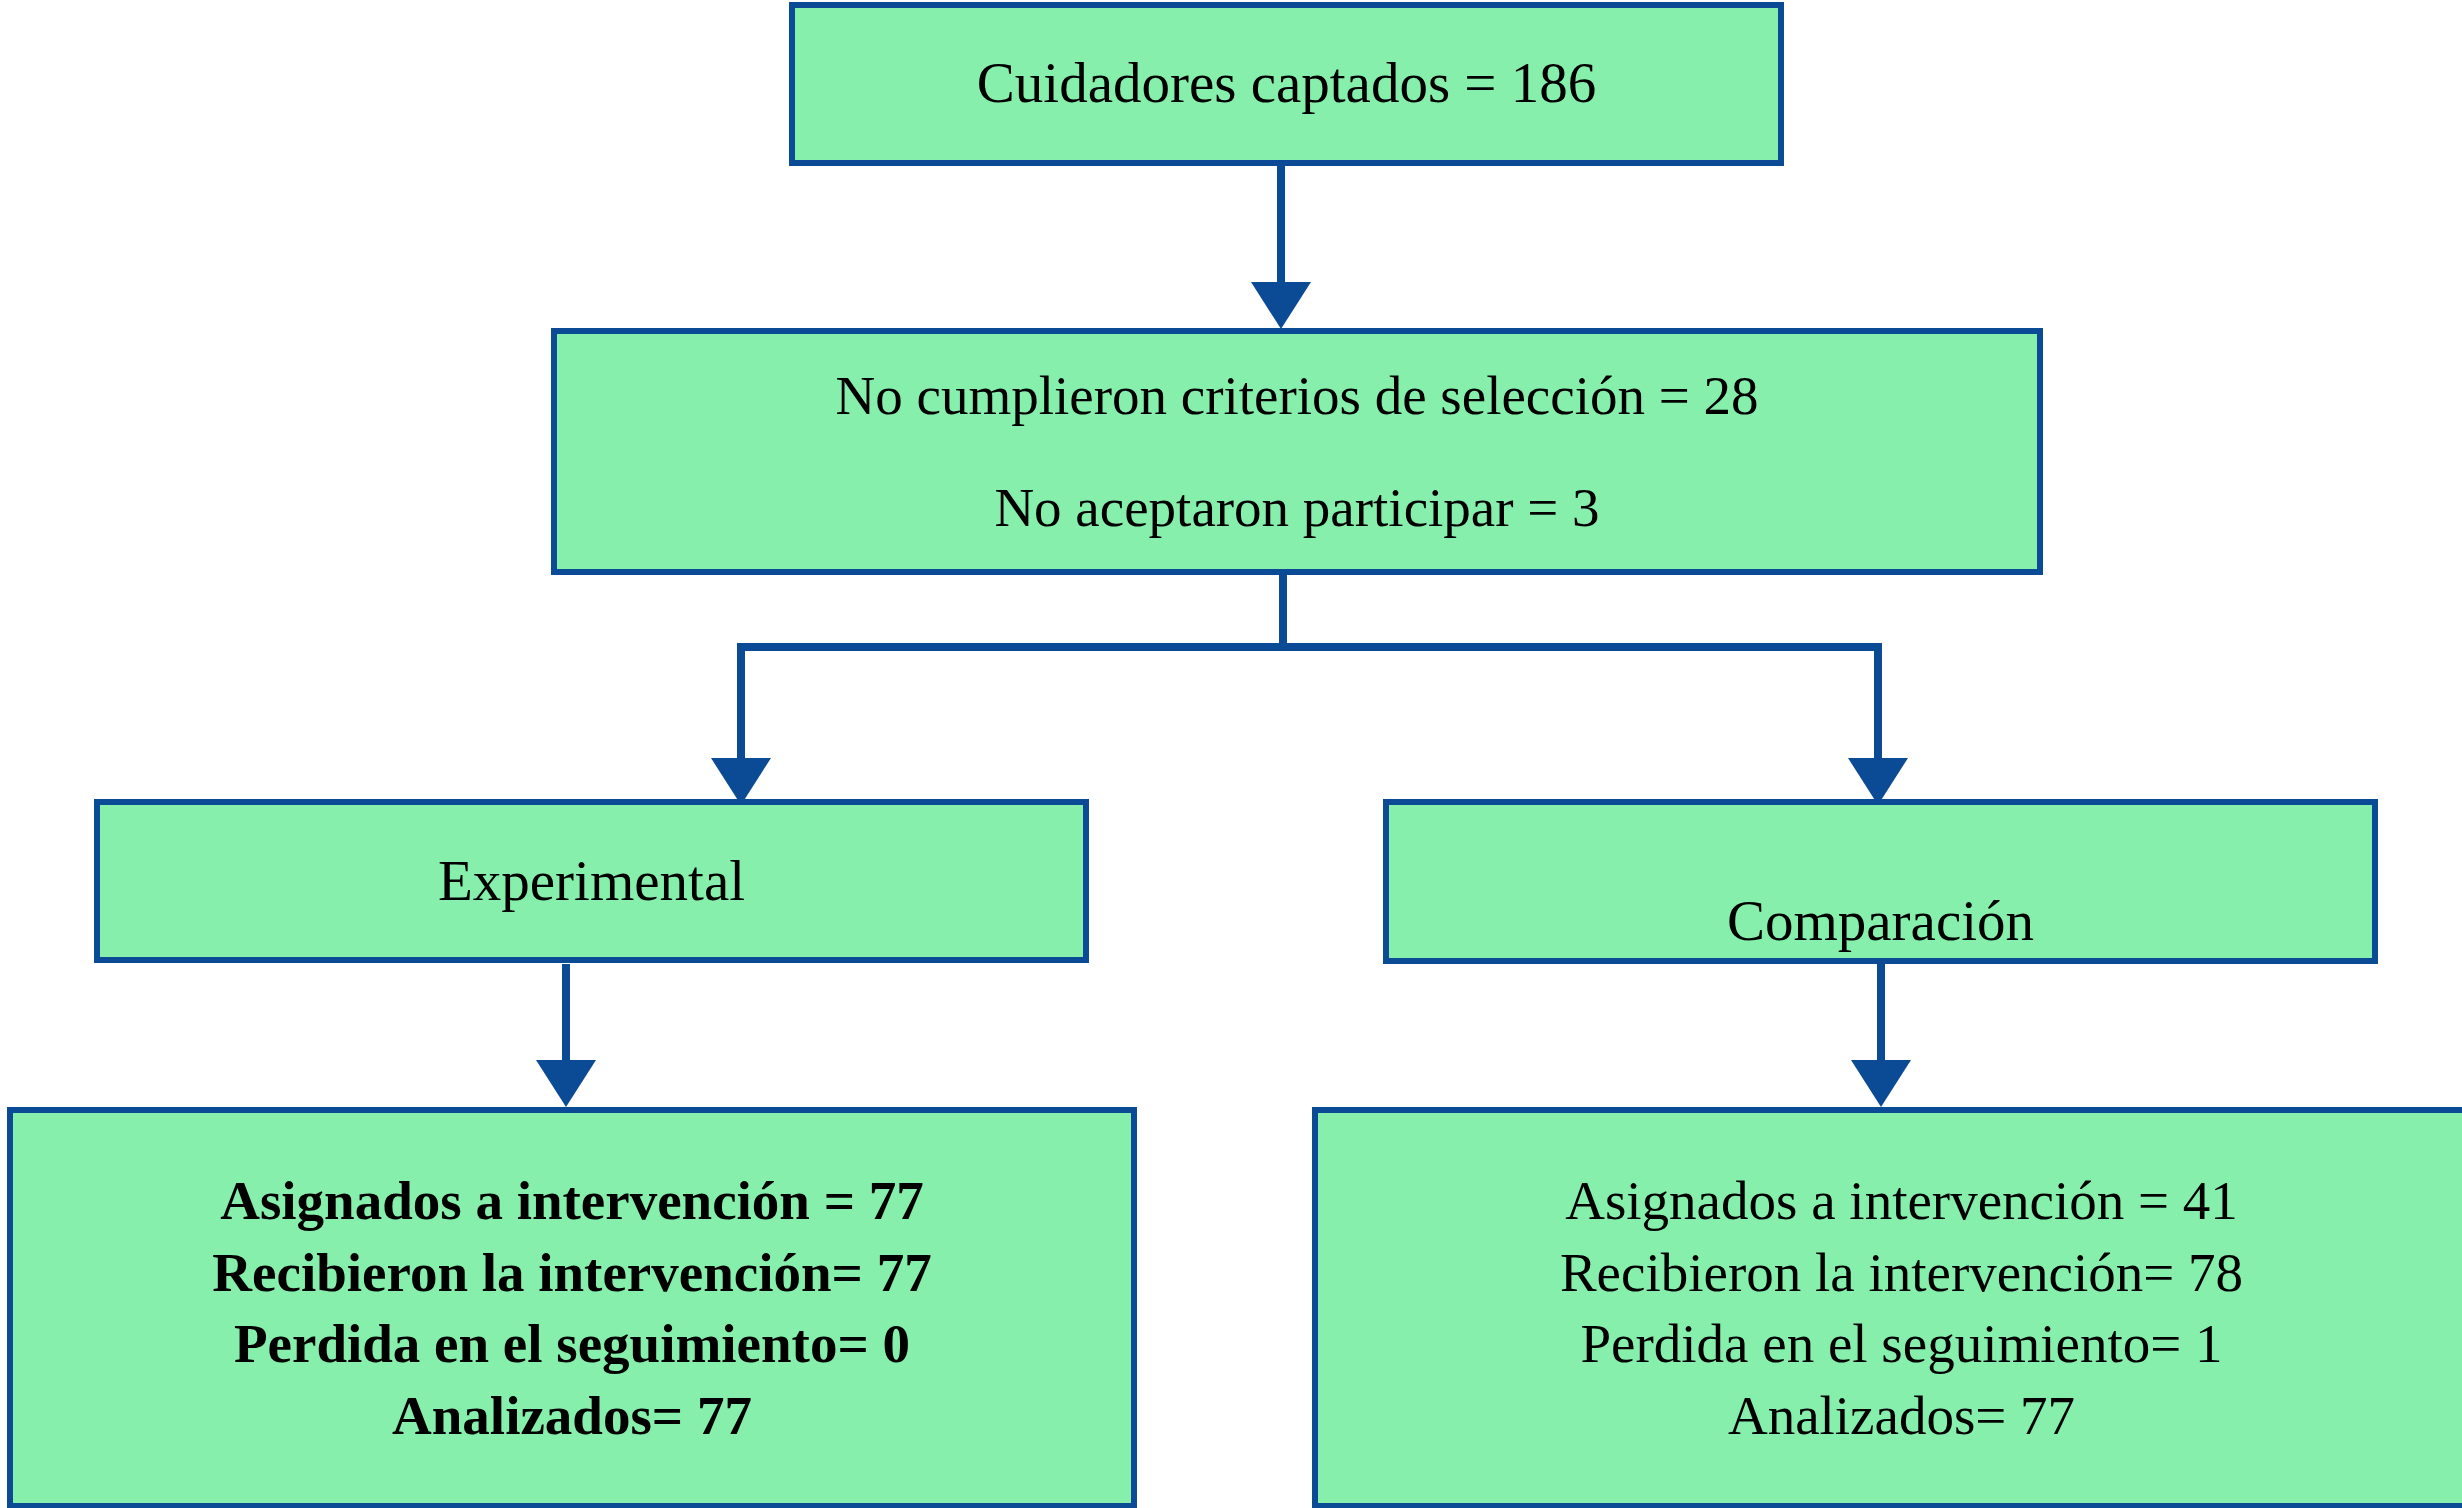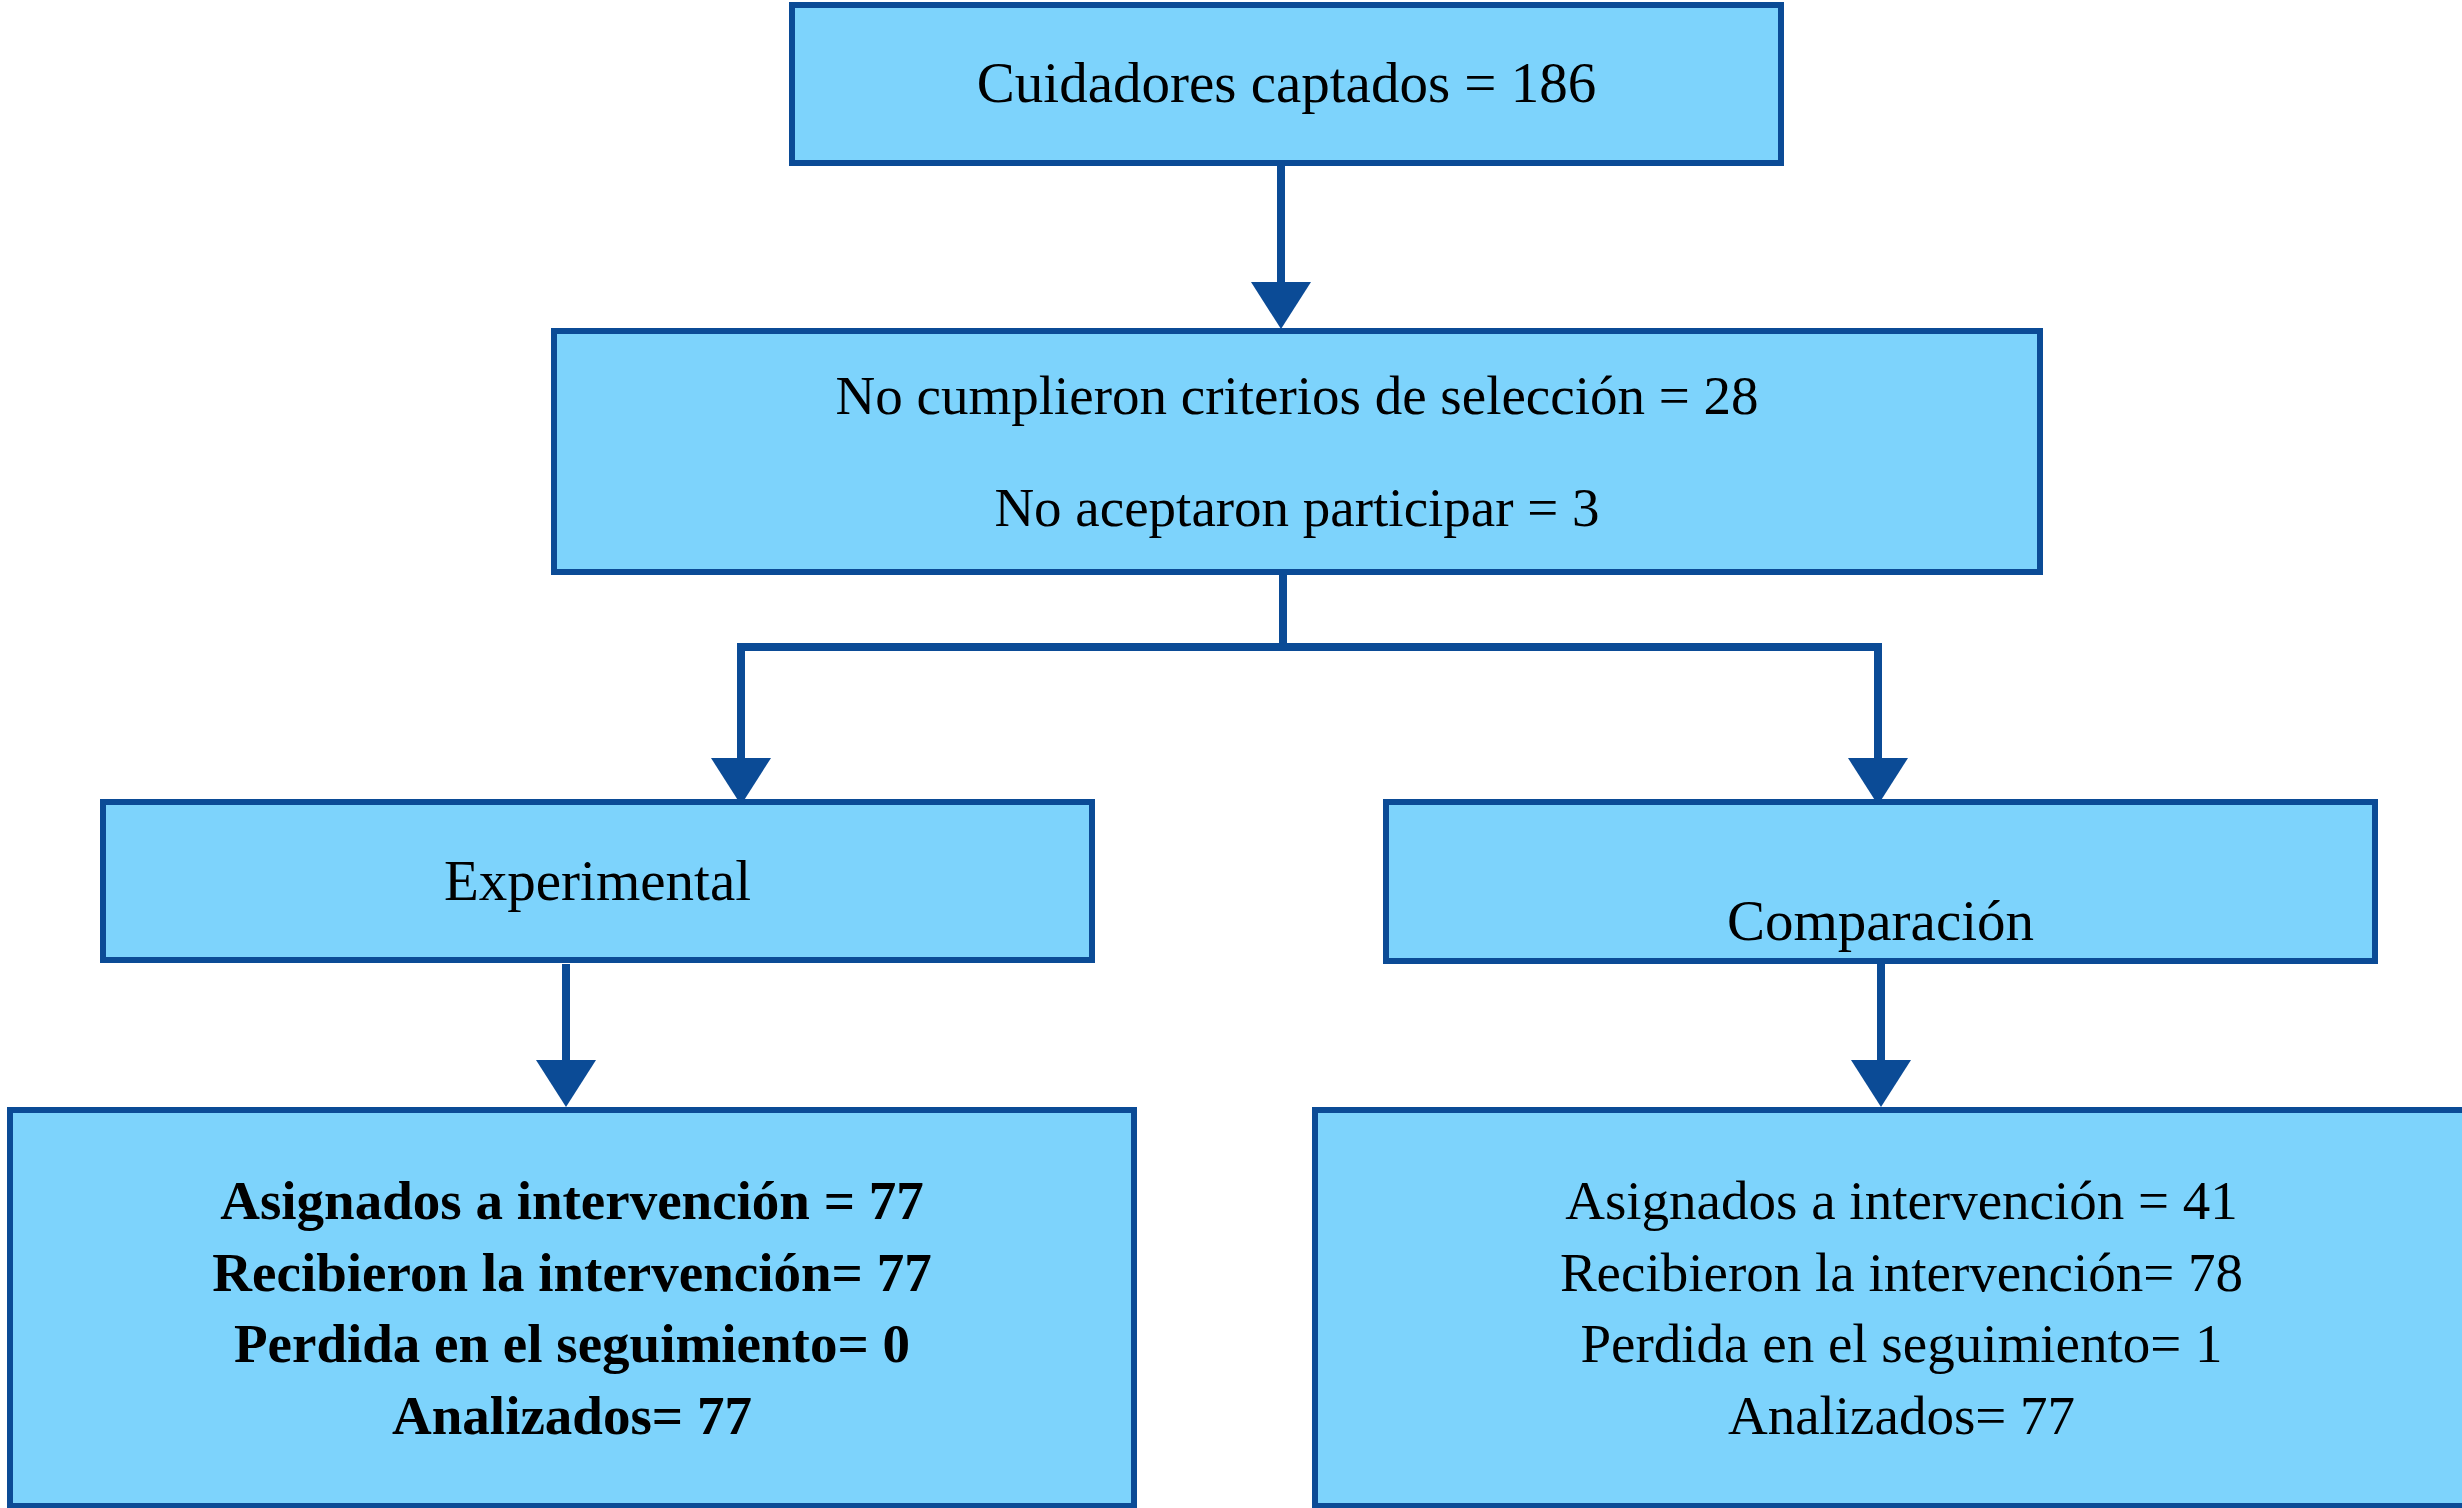--- a/index.html
+++ b/index.html
@@ -7,21 +7,21 @@
     position:relative;
     width:2494px;height:1509px;
     background:#ffffff;
     overflow:hidden;
     font-family:"Liberation Serif","DejaVu Serif",serif;
   }
   .box{
     position:absolute;
     box-sizing:border-box;
     border:6.4px solid #0b4b96;
-    background:#7dd3fc;
+    background:#86efac;
     display:flex;
     flex-direction:column;
     align-items:center;
     justify-content:center;
     text-align:center;
     color:#000000;
   }
   
   .txt{
     position:relative;
@@ -61,21 +61,21 @@
 
   <div class="vline" style="left:1279px; top:575px; width:8.4px; height:75px;"></div>
   <div class="hline" style="left:737px; top:643px; width:1145px; height:8.4px;"></div>
 
   <div class="vline" style="left:737px; top:643px; width:8.4px; height:133px;"></div>
   <div class="arrowhead" style="left:711px; top:758px;"></div>
 
   <div class="vline" style="left:1874px; top:643px; width:8.4px; height:133px;"></div>
   <div class="arrowhead" style="left:1848px; top:758px;"></div>
 
-  <div class="box" style="left:100px; top:799px; width:995px; height:164px;">
+  <div class="box" style="left:94px; top:799px; width:995px; height:164px;">
     <div class="txt big">Experimental</div>
   </div>
 
   <div class="box" style="left:1383px; top:799px; width:995px; height:165px;justify-content:flex-end;">
     <div class="txt big">Comparación</div>
   </div>
 
   <div class="vline" style="left:562px; top:964px; width:8.4px; height:101px;"></div>
   <div class="arrowhead" style="left:536px; top:1060px;"></div>
 

